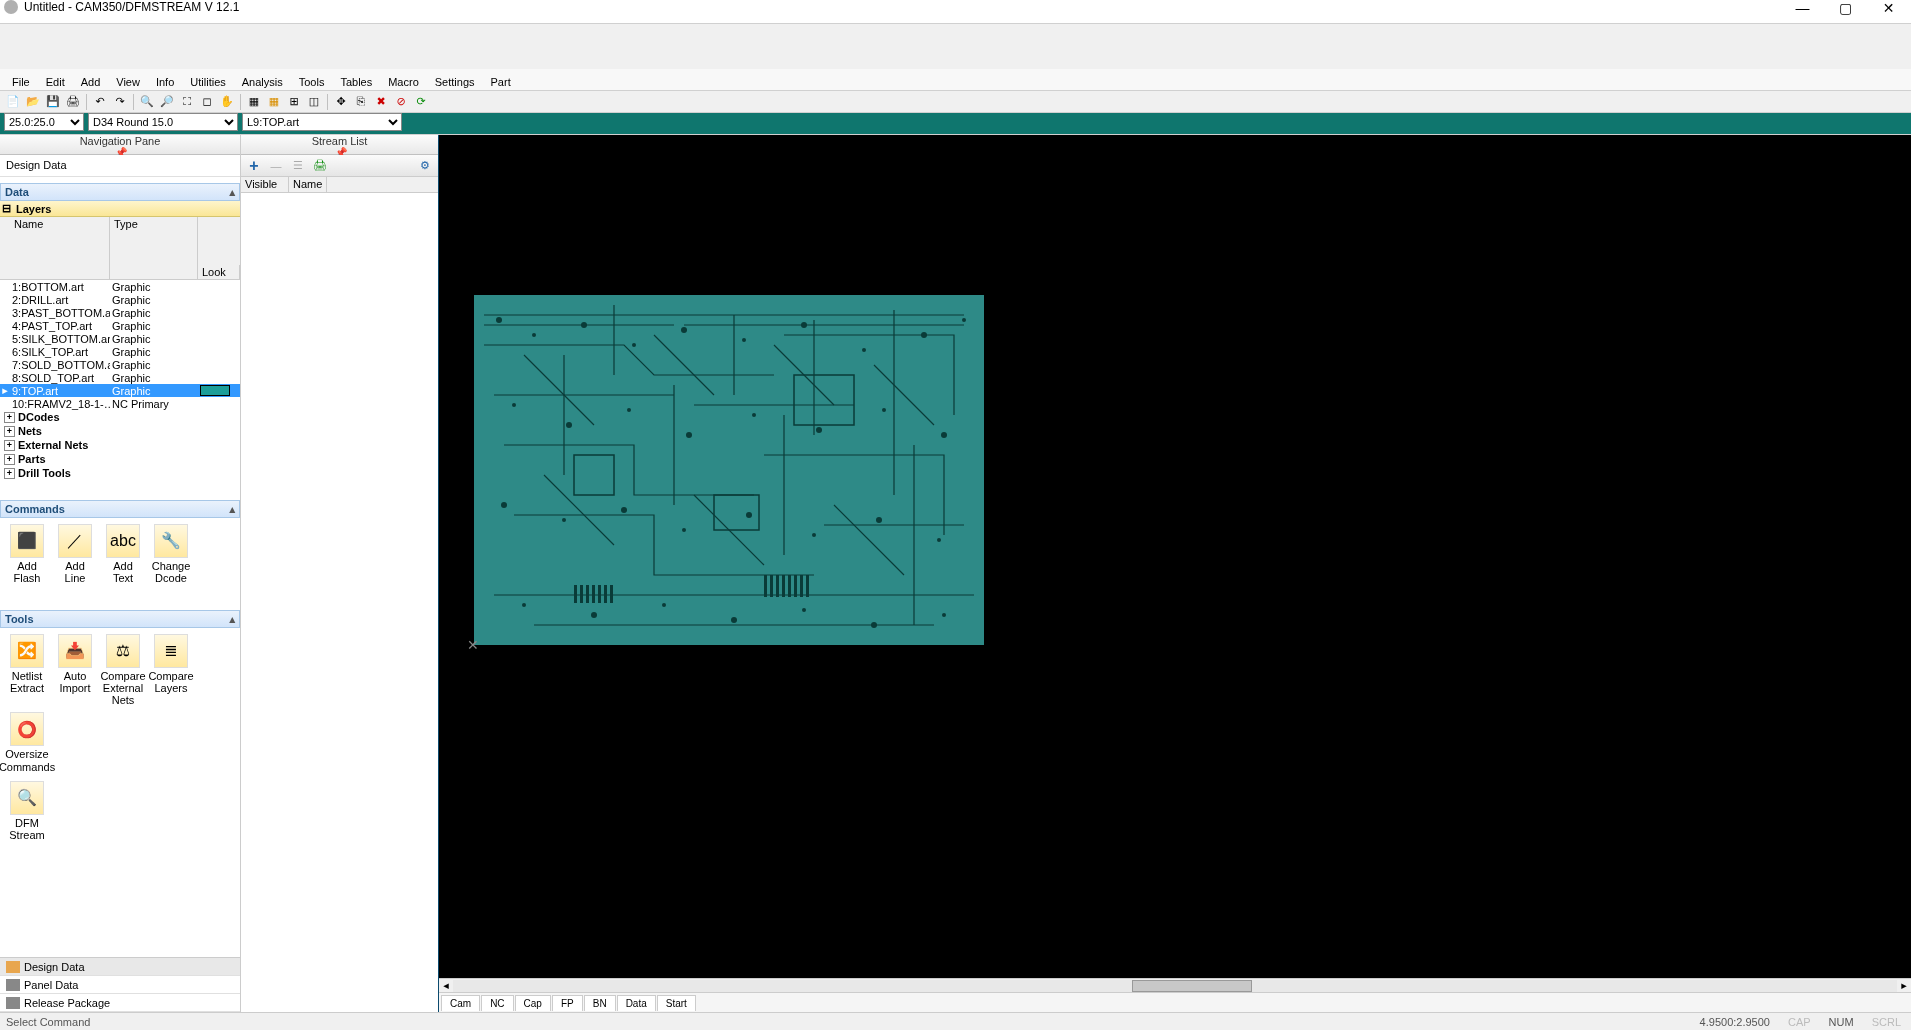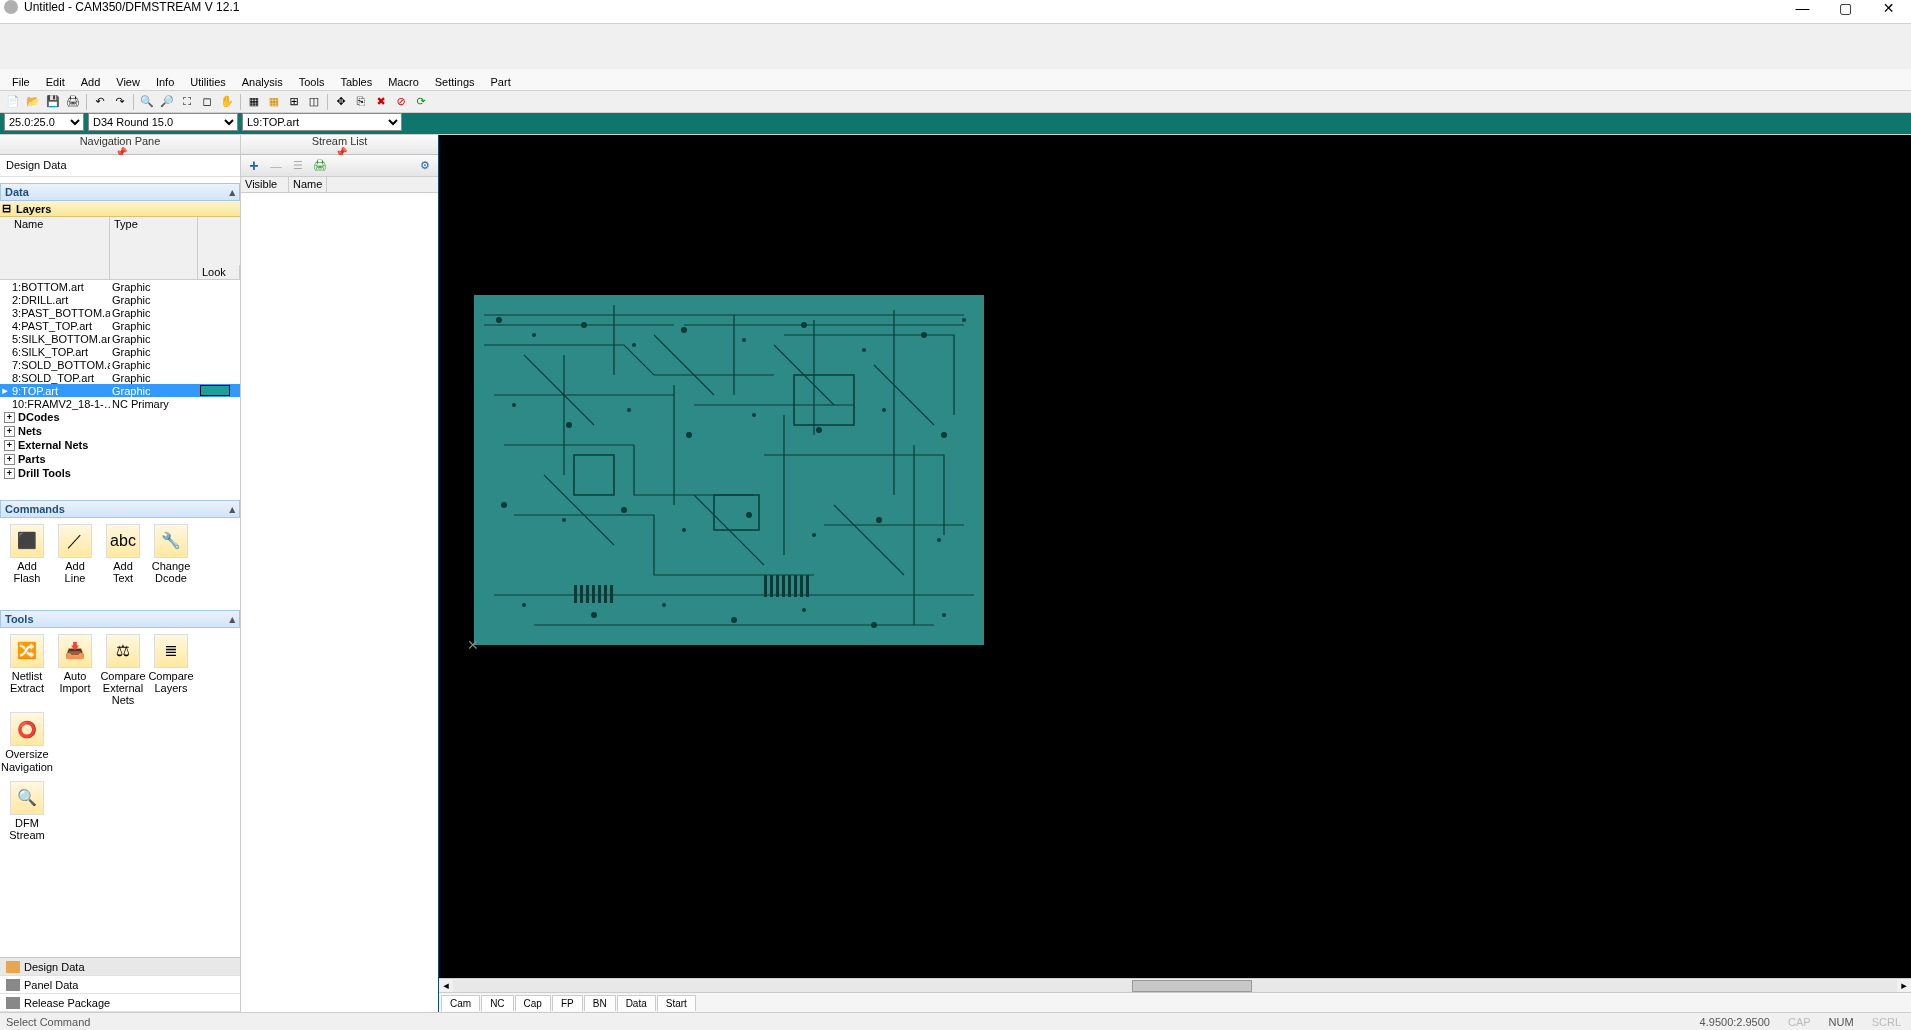--- a/index.html
+++ b/index.html
@@ -310,21 +310,21 @@
           <div class="cmd-item">
             <div class="cmd-icon">⚖</div>
             <span>Compare External Nets</span>
           </div>
           <div class="cmd-item">
             <div class="cmd-icon">≣</div>
             <span>Compare Layers</span>
           </div>
           <div class="cmd-item">
             <div class="cmd-icon">⭕</div>
-            <span>Oversize Navigation</span>
+            <span>Oversize Commands</span>
           </div>
           <div style="flex-basis: 100%;"></div>
           <div class="cmd-item">
             <div class="cmd-icon">🔍</div>
             <span>DFM Stream</span>
           </div>
         </div>
     </div>
 
     <div class="bottom-tabs">

